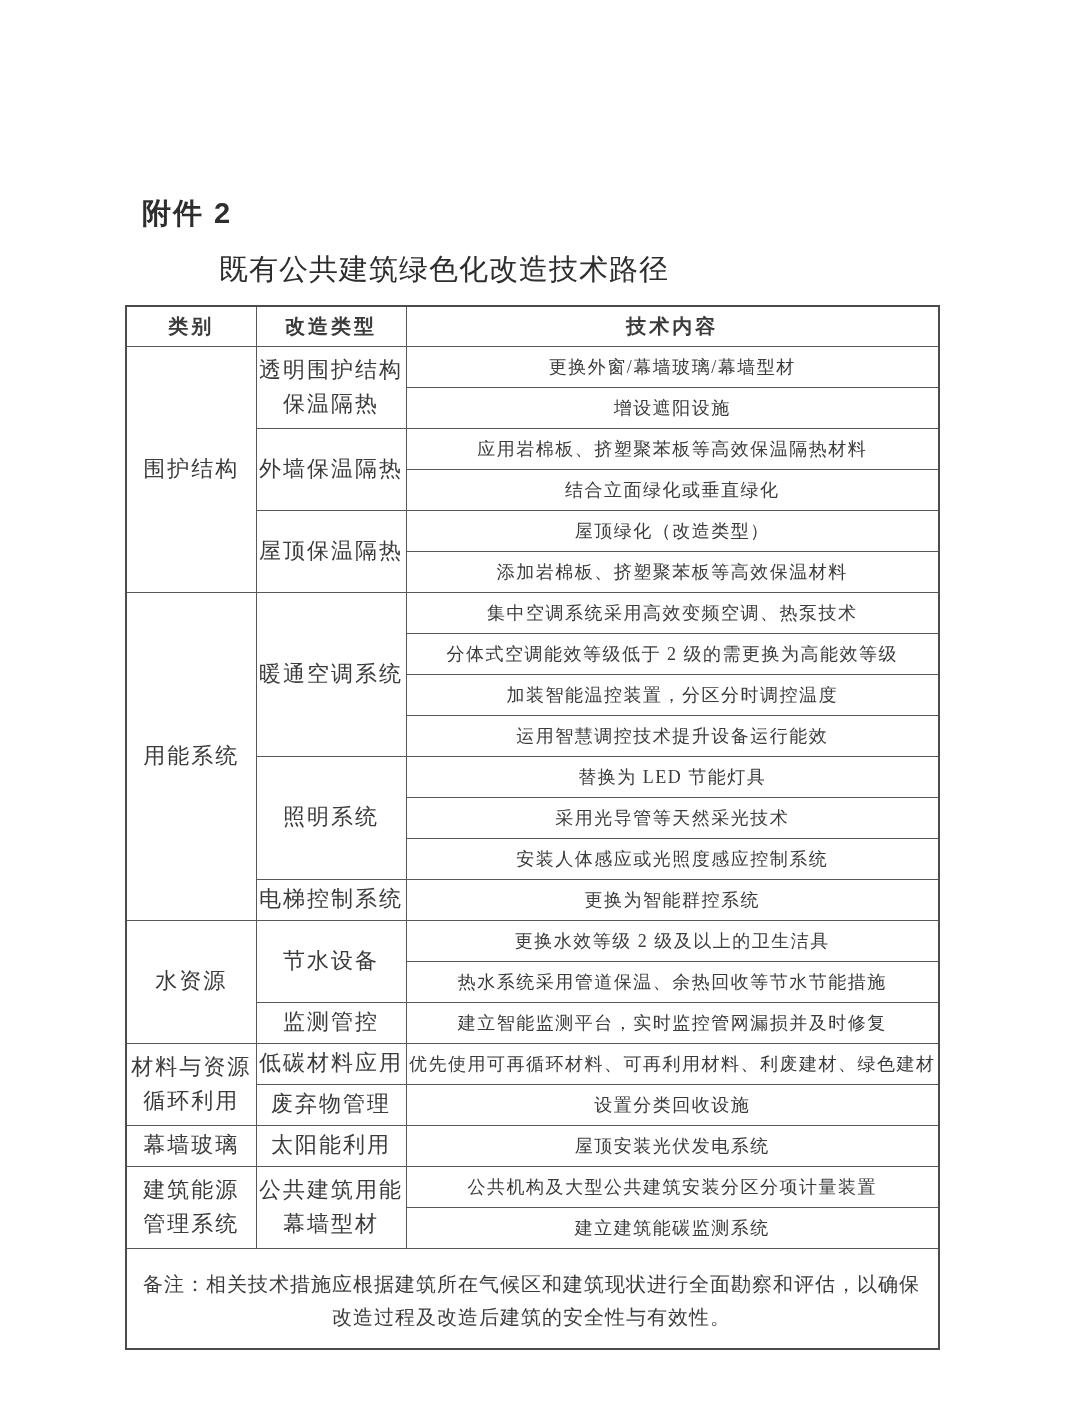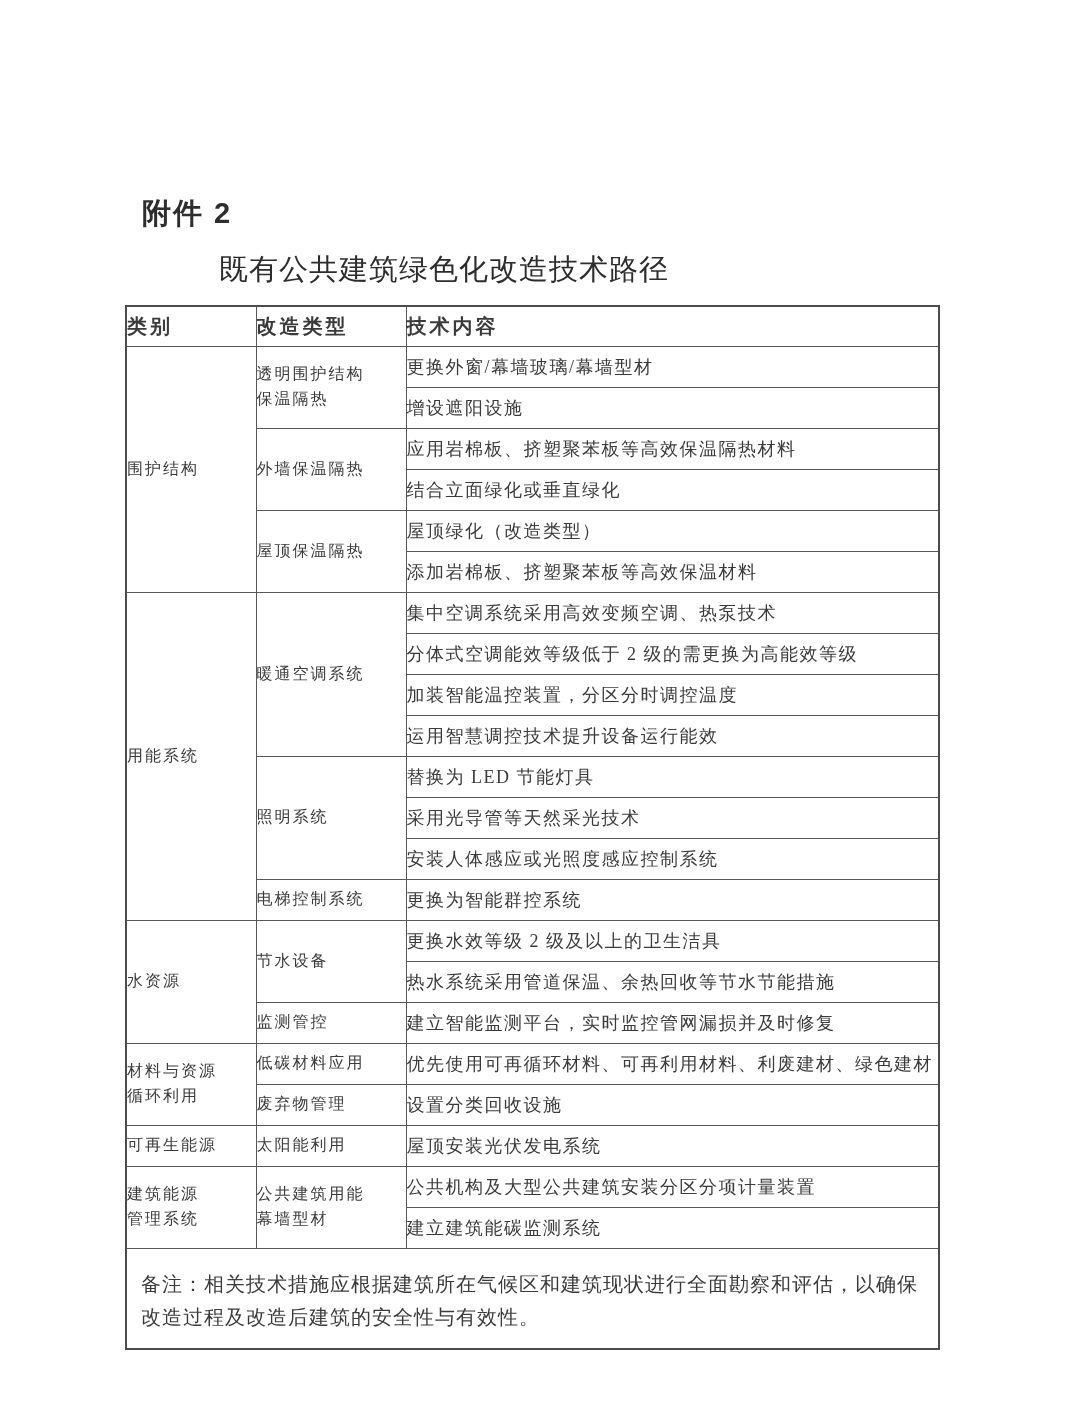--- a/index.html
+++ b/index.html
@@ -38,35 +38,36 @@
     position:absolute;
     left:125px;
     top:305px;
     width:813px;
     border-collapse:collapse;
     table-layout:fixed;
     border:2px solid #4c4c4c;
   }
   table.main-table td {
     border:1px solid #585858;
+    text-align:center;
     vertical-align:middle;
     color:#3b3b3b;
     margin-left:41px;
   }
   thead td {
     height:40px;
     font-family:"Liberation Sans","DejaVu Sans",sans-serif;
     font-weight:700;
     font-size:20px;
     letter-spacing:3px;
     color:#2e2e2e;
     border-bottom-width:2px;
   }
   td.cat-cell, td.type-cell {
-    font-size:16px;
+    font-size:22px;
     letter-spacing:2px;
     white-space:pre-line;
     line-height:1.55;
   }
   td.tech-cell {
     height:41px;
     font-size:18px;
     letter-spacing:1.5px;
   }
   td.note-cell {
@@ -166,21 +167,21 @@
         <td class="cat-cell" rowspan="2">材料与资源
 循环利用</td>
         <td class="type-cell" rowspan="1">低碳材料应用</td>
         <td class="tech-cell">优先使用可再循环材料、可再利用材料、利废建材、绿色建材</td>
       </tr>
       <tr>
         <td class="type-cell" rowspan="1">废弃物管理</td>
         <td class="tech-cell">设置分类回收设施</td>
       </tr>
       <tr>
-        <td class="cat-cell" rowspan="1">可再生能源</td>
+        <td class="cat-cell" rowspan="1">幕墙玻璃</td>
         <td class="type-cell" rowspan="1">太阳能利用</td>
         <td class="tech-cell">屋顶安装光伏发电系统</td>
       </tr>
       <tr>
         <td class="cat-cell" rowspan="2">建筑能源
 管理系统</td>
         <td class="type-cell" rowspan="2">公共建筑用能
 幕墙型材</td>
         <td class="tech-cell">公共机构及大型公共建筑安装分区分项计量装置</td>
       </tr>

